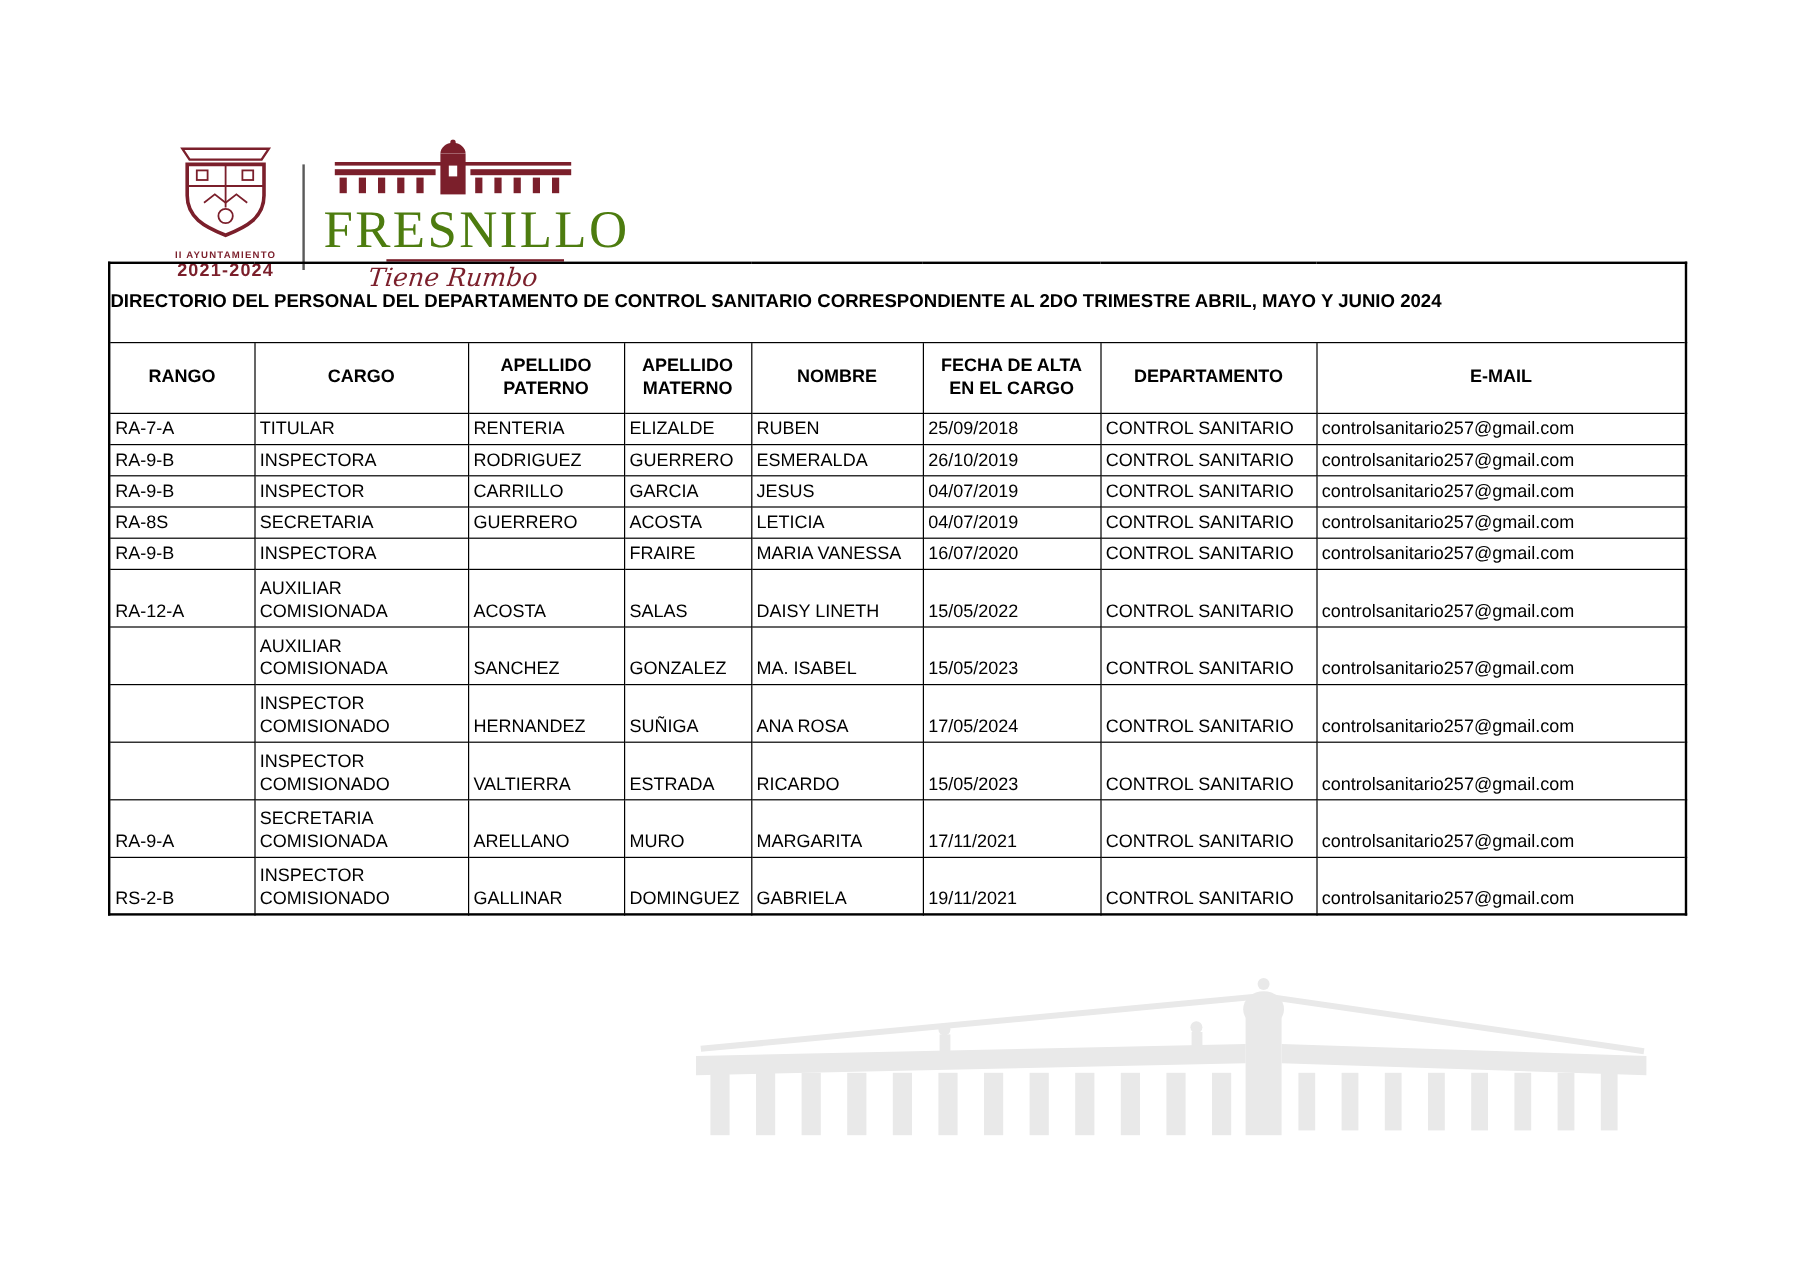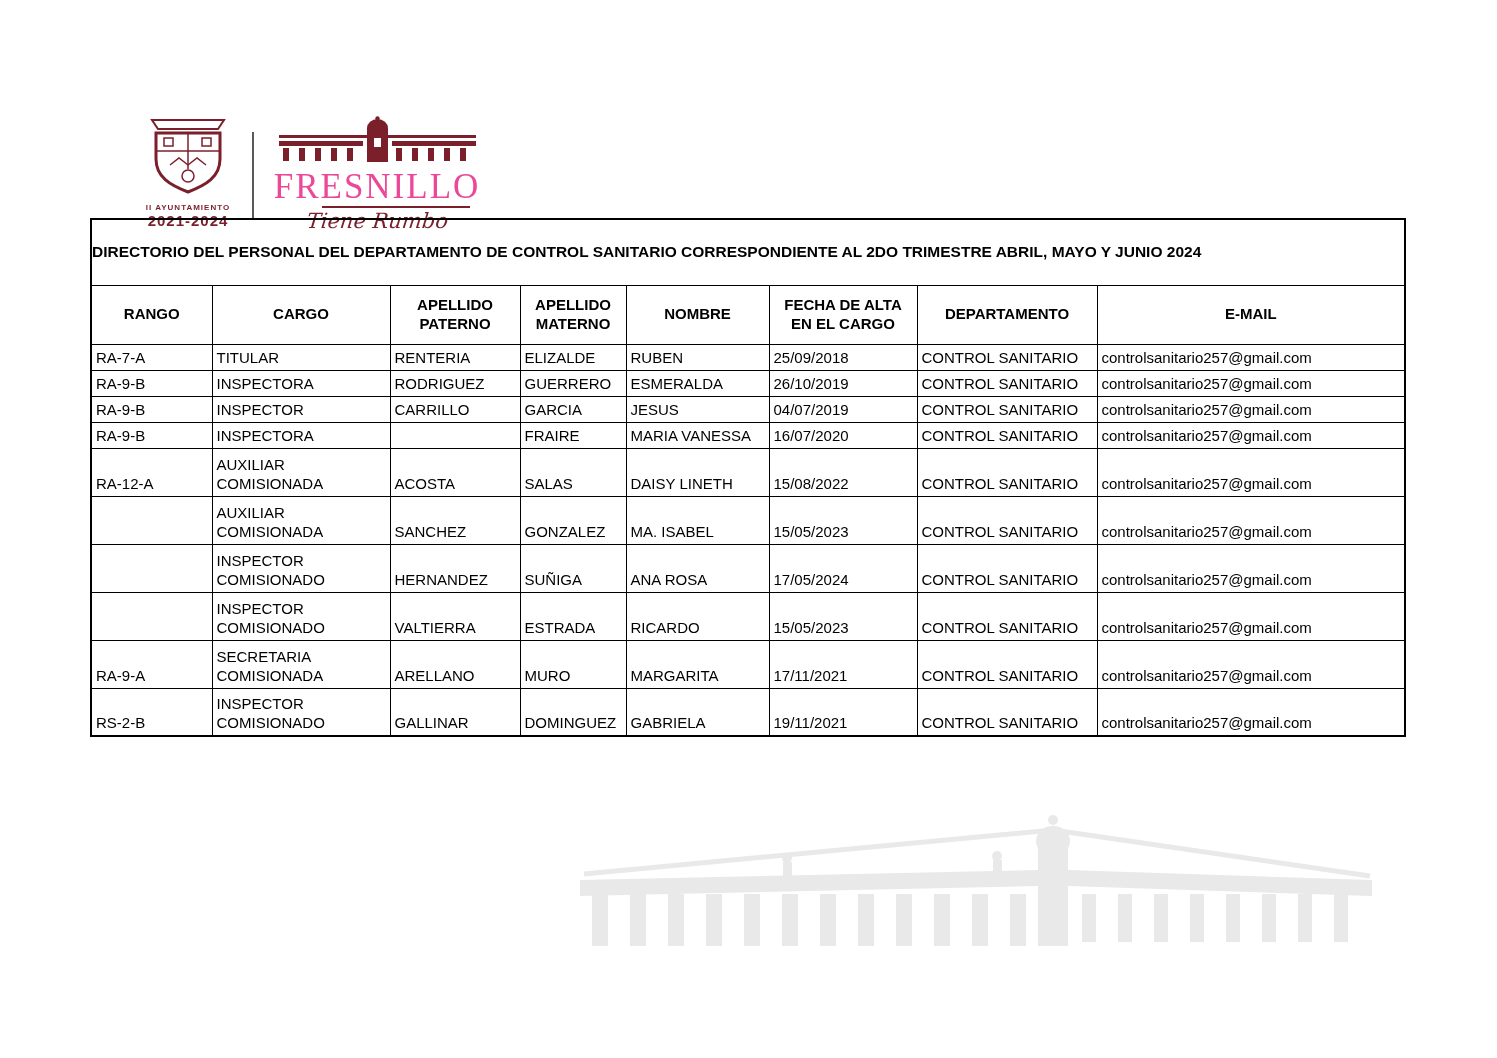--- a/index.html
+++ b/index.html
@@ -10,22 +10,22 @@
   }
 
   
   .logo-bar { position:absolute; left:138px; top:112px; display:flex; align-items:center; }
   .shield-block { width:100px; text-align:center; }
   .shield-block .cap1 { font-size:8px; font-weight:bold; letter-spacing:1px; color:#7b1f2b; margin-top:2px; }
   .shield-block .cap2 { font-size:15px; font-weight:bold; color:#7b1f2b; letter-spacing:1px; }
   .logo-divider { width:1.5px; height:88px; background:#5a5a5a; margin:6px 16px 0 14px; }
   .fresnillo-block { width:215px; text-align:center; margin-top:4px; }
   .fresnillo-name {
-    font-family:"Liberation Serif", serif; font-size:35px; line-height:1;
-    color:#ec4899; letter-spacing:2px; margin-top:1px;
+    font-family:"Liberation Serif", serif; font-size:44px; line-height:1;
+    color:#4d7c0f; letter-spacing:2px; margin-top:1px;
   }
   .fresnillo-rule { height:2px; background:#7b1f2b; width:148px; margin:2px 10px 0 52px; }
   .fresnillo-tagline {
     font-family:"DejaVu Serif", serif; font-style:italic; font-size:21px;
     color:#7b1f2b; margin-top:1px; transform:skewX(-6deg);
   }
 
   
   .doc-table {
     position:absolute; left:90px; top:218px; width:1314px;
@@ -152,37 +152,47 @@
         <td>RA-9-B</td>
         <td>INSPECTOR</td>
         <td>CARRILLO</td>
         <td>GARCIA</td>
         <td>JESUS</td>
         <td class="num">04/07/2019</td>
         <td>CONTROL SANITARIO</td>
         <td>controlsanitario257@gmail.com</td>
       </tr>
       <tr>
+        <td>RA-8S</td>
+        <td>SECRETARIA</td>
+        <td>GUERRERO</td>
+        <td>ACOSTA</td>
+        <td>LETICIA</td>
+        <td class="num">04/07/2019</td>
+        <td>CONTROL SANITARIO</td>
+        <td>controlsanitario257@gmail.com</td>
+      </tr>
+      <tr>
         <td>RA-9-B</td>
         <td>INSPECTORA</td>
         <td></td>
         <td>FRAIRE</td>
         <td>MARIA VANESSA</td>
         <td class="num">16/07/2020</td>
         <td>CONTROL SANITARIO</td>
         <td>controlsanitario257@gmail.com</td>
       </tr>
       <tr class="tall">
         <td>RA-12-A</td>
         <td>AUXILIAR
 COMISIONADA</td>
         <td>ACOSTA</td>
         <td>SALAS</td>
         <td>DAISY LINETH</td>
-        <td class="num">15/08/2022</td>
+        <td class="num">15/05/2022</td>
         <td>CONTROL SANITARIO</td>
         <td>controlsanitario257@gmail.com</td>
       </tr>
       <tr class="tall">
         <td></td>
         <td>AUXILIAR
 COMISIONADA</td>
         <td>SANCHEZ</td>
         <td>GONZALEZ</td>
         <td>MA. ISABEL</td>

